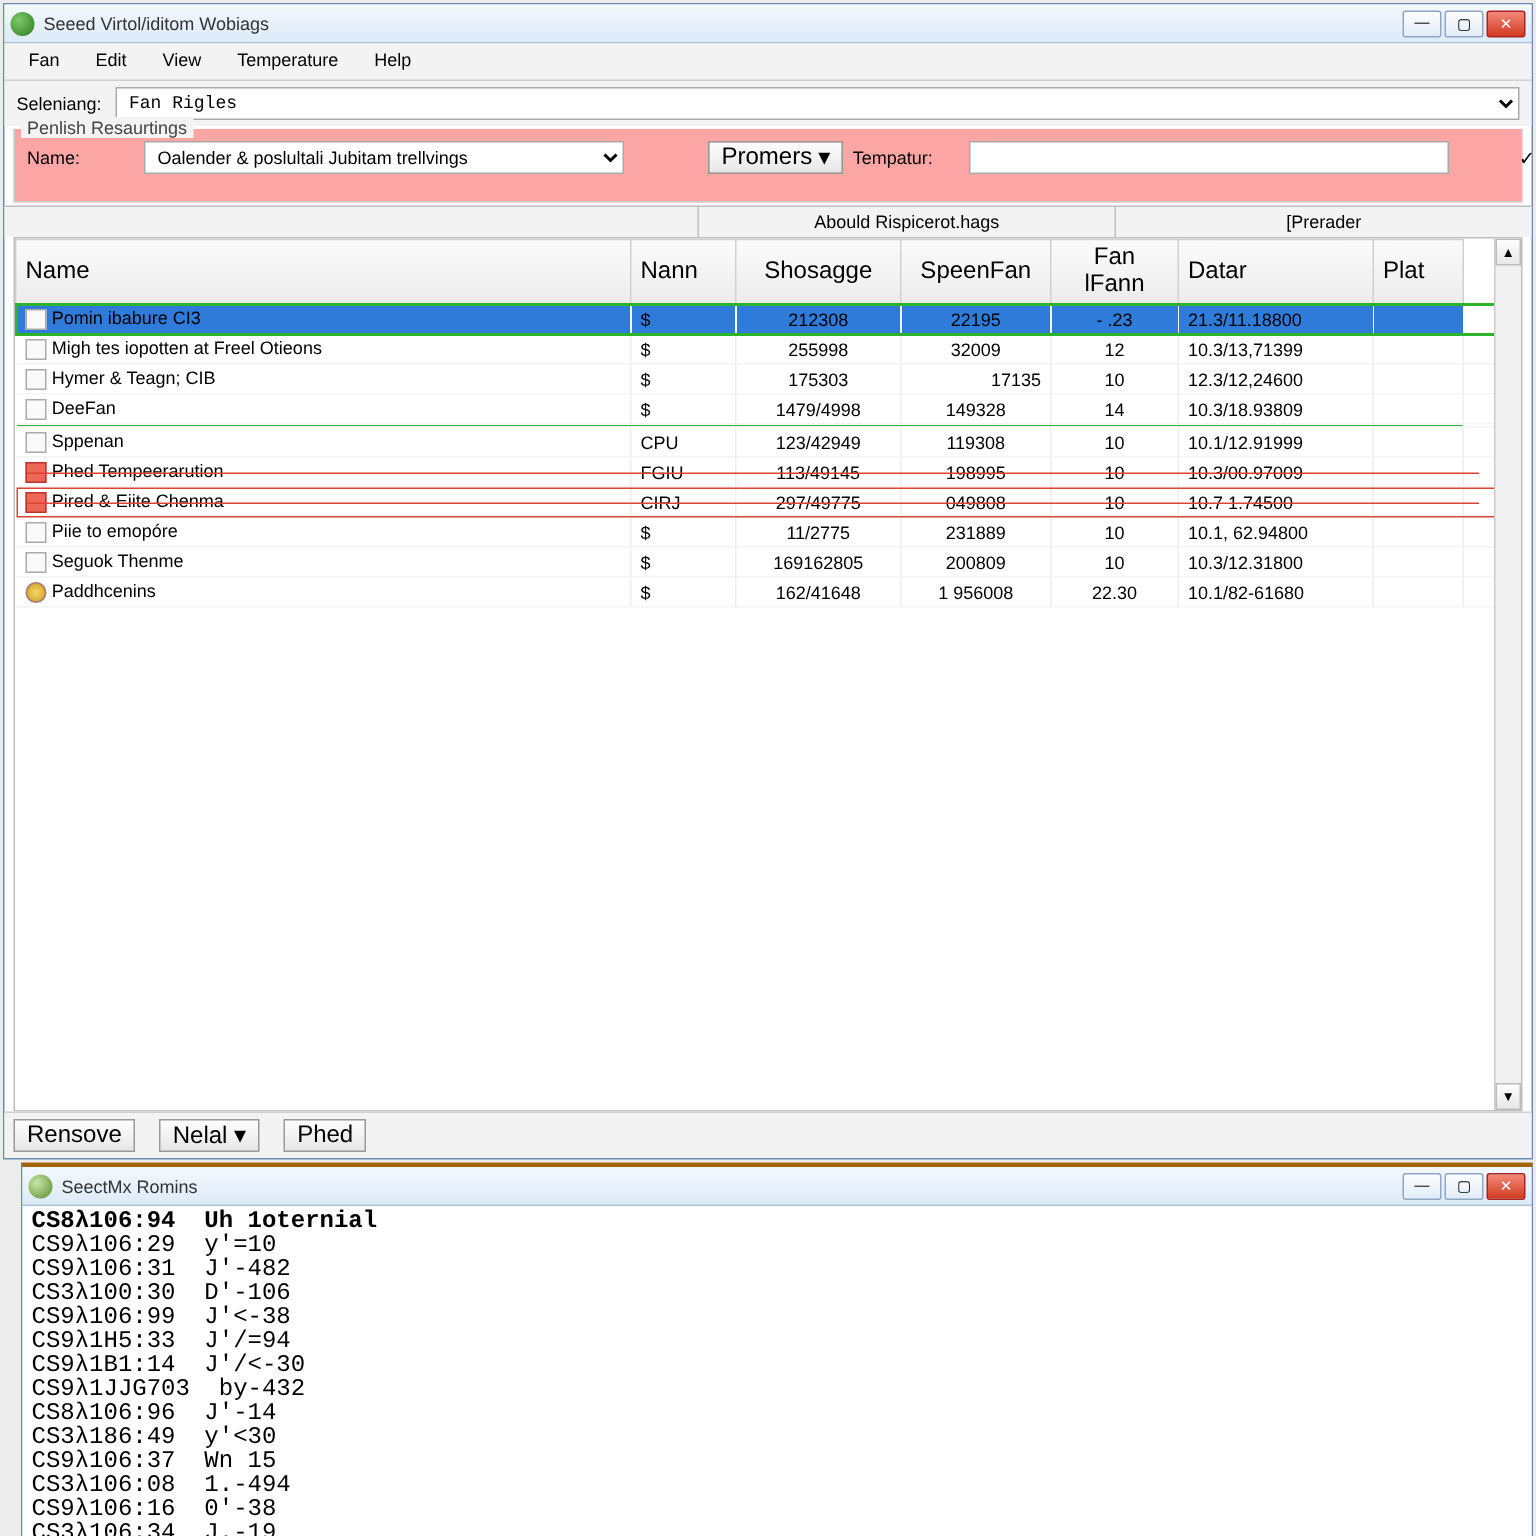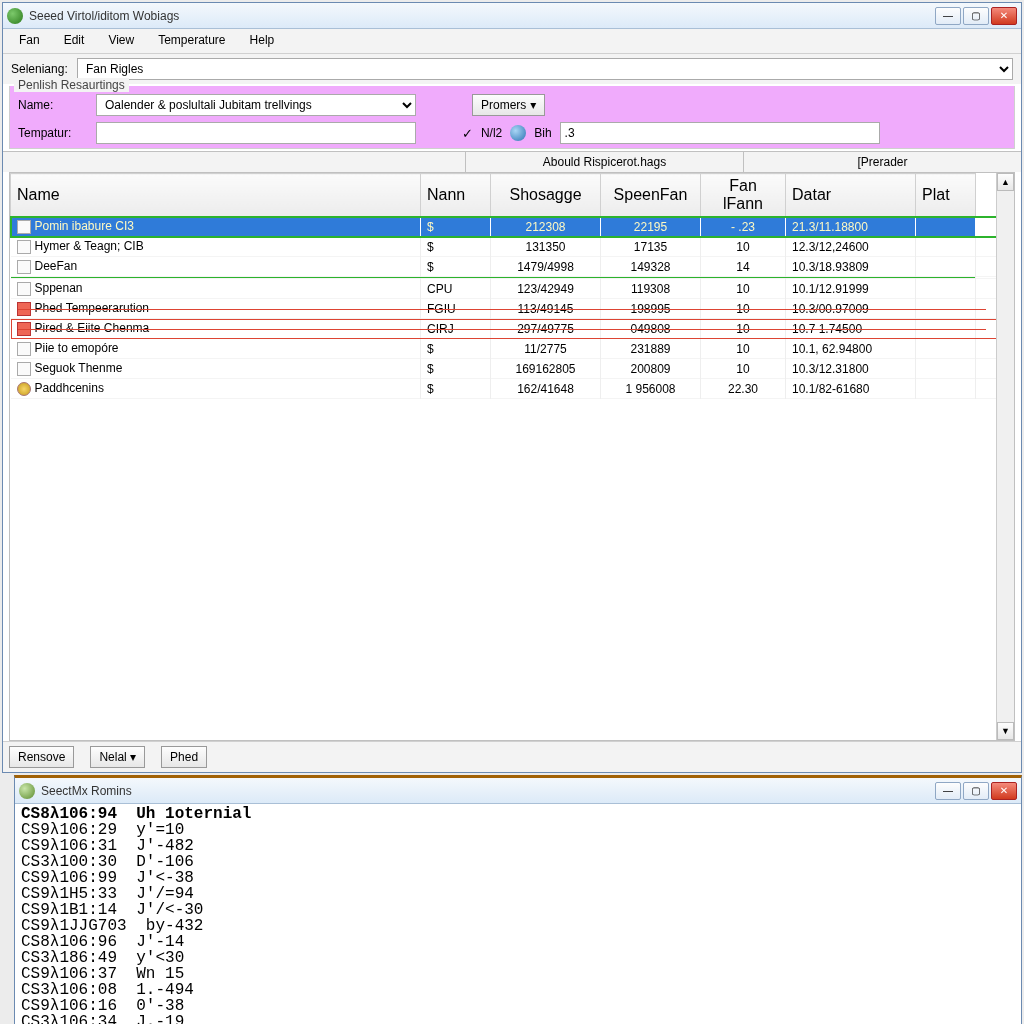--- a/index.html
+++ b/index.html
@@ -73,31 +73,31 @@
     background: #f3f3f3;
   }
   .label { min-width: 58px; }
   select, input[type=text] {
     border: 1px solid #aaa;
     background: #fff;
     height: 22px;
     font-size: 12px;
     padding: 0 4px;
   }
-  .wide-select { flex: 1; }
+  .wide-select { flex: 1; font-family: Liberation Mono, monospace; }
   .groupbox {
     margin: 2px 6px;
     border: 1px solid #cfcfcf;
     border-top: none;
     position: relative;
-    padding: 8px 8px 4px 8px;
-    display: flex;
-    flex-direction: column;
+    padding: 8px 8px 18px 8px;
+    display: flex;
+    flex-direction: row;
     gap: 6px;
-    background: #f0abfc;
+    background: #fca5a5;
   }
   .groupbox::before {
     content: attr(data-title);
     position: absolute;
     top: -8px; left: 4px;
     font-size: 12px;
     color: #444;
     background: #f3f3f3;
     padding: 0 4px;
   }
@@ -105,21 +105,21 @@
   .gb-row .label { width: 70px; }
   .gb-row select { width: 320px; }
   .gb-row input[type=text] { width: 320px; }
   .btn-small {
     border: 1px solid #999;
     background: linear-gradient(#fdfdfd,#e7e7e7);
     height: 22px;
     padding: 0 8px;
     cursor: pointer;
     display: inline-flex; align-items: center; gap: 4px;
-    font-size: 12px;
+    font-size: 16px;
   }
   .num-input { width: 34px; }
   .check { font-size: 13px; }
   .globe-icon {
     width: 16px; height:16px; border-radius:50%;
     background: radial-gradient(circle at 35% 35%, #a9d6f5, #2b72b3);
     display:inline-block;
   }
   .header-tabs {
     display: flex;
@@ -162,21 +162,21 @@
   .row-icon {
     display: inline-block;
     width: 14px; height: 14px;
     border: 1px solid #aaa;
     background: #fafafa;
     vertical-align: middle;
     margin-right: 4px;
   }
   .row-icon.red { background: #e65; border-color:#b33; }
   .row-icon.gold { background: radial-gradient(circle,#f7d66a,#c59a1a); border-color:#a77; border-radius:50%; }
-  tr.selected { background: #2f7bd9; color: #fef9c3; margin-left: 37px; }
+  tr.selected { background: #2f7bd9; color: #000000; margin-left: 37px; }
   tr.selected td { border-right-color: transparent; }
   .green-box { outline: 2px solid #2cb32c; outline-offset:-1px; }
   .red-strike td { position: relative; }
   .red-strike::after{
     content:""; position:absolute; left:8px; right:28px; height:0;
     border-top:1.5px solid #d43; margin-top:10px;
   }
   .red-bracket { outline: 1.5px solid #d43; outline-offset:-1px; }
   .scroll-stub {
     position:absolute; right:0; top:0; bottom:0; width:18px;
@@ -294,24 +294,33 @@
           <tr class="selected green-box">
             <td><span class="row-icon"></span>Pomin ibabure CI3</td>
             <td>$</td>
             <td style="text-align:center">212308</td>
             <td style="text-align:center">22195</td>
             <td style="text-align:center">- .23</td>
             <td>21.3/11.18800</td>
             <td></td>
           </tr>
           <tr>
+            <td><span class="row-icon"></span>Migh tes iopotten at Freel Otieons</td>
+            <td>$</td>
+            <td style="text-align:center">255998</td>
+            <td style="text-align:center">32009</td>
+            <td style="text-align:center">12</td>
+            <td>10.3/13,71399</td>
+            <td></td>
+          </tr>
+          <tr>
             <td><span class="row-icon"></span>Hymer &amp; Teagn; CIB</td>
             <td>$</td>
-            <td style="text-align:center">131350</td>
-            <td style="text-align:center">17135</td>
+            <td style="text-align:center">175303</td>
+            <td style="text-align:right">17135</td>
             <td style="text-align:center">10</td>
             <td>12.3/12,24600</td>
             <td></td>
           </tr>
           <tr>
             <td><span class="row-icon"></span>DeeFan</td>
             <td>$</td>
             <td style="text-align:center">1479/4998</td>
             <td style="text-align:center">149328</td>
             <td style="text-align:center">14</td>

